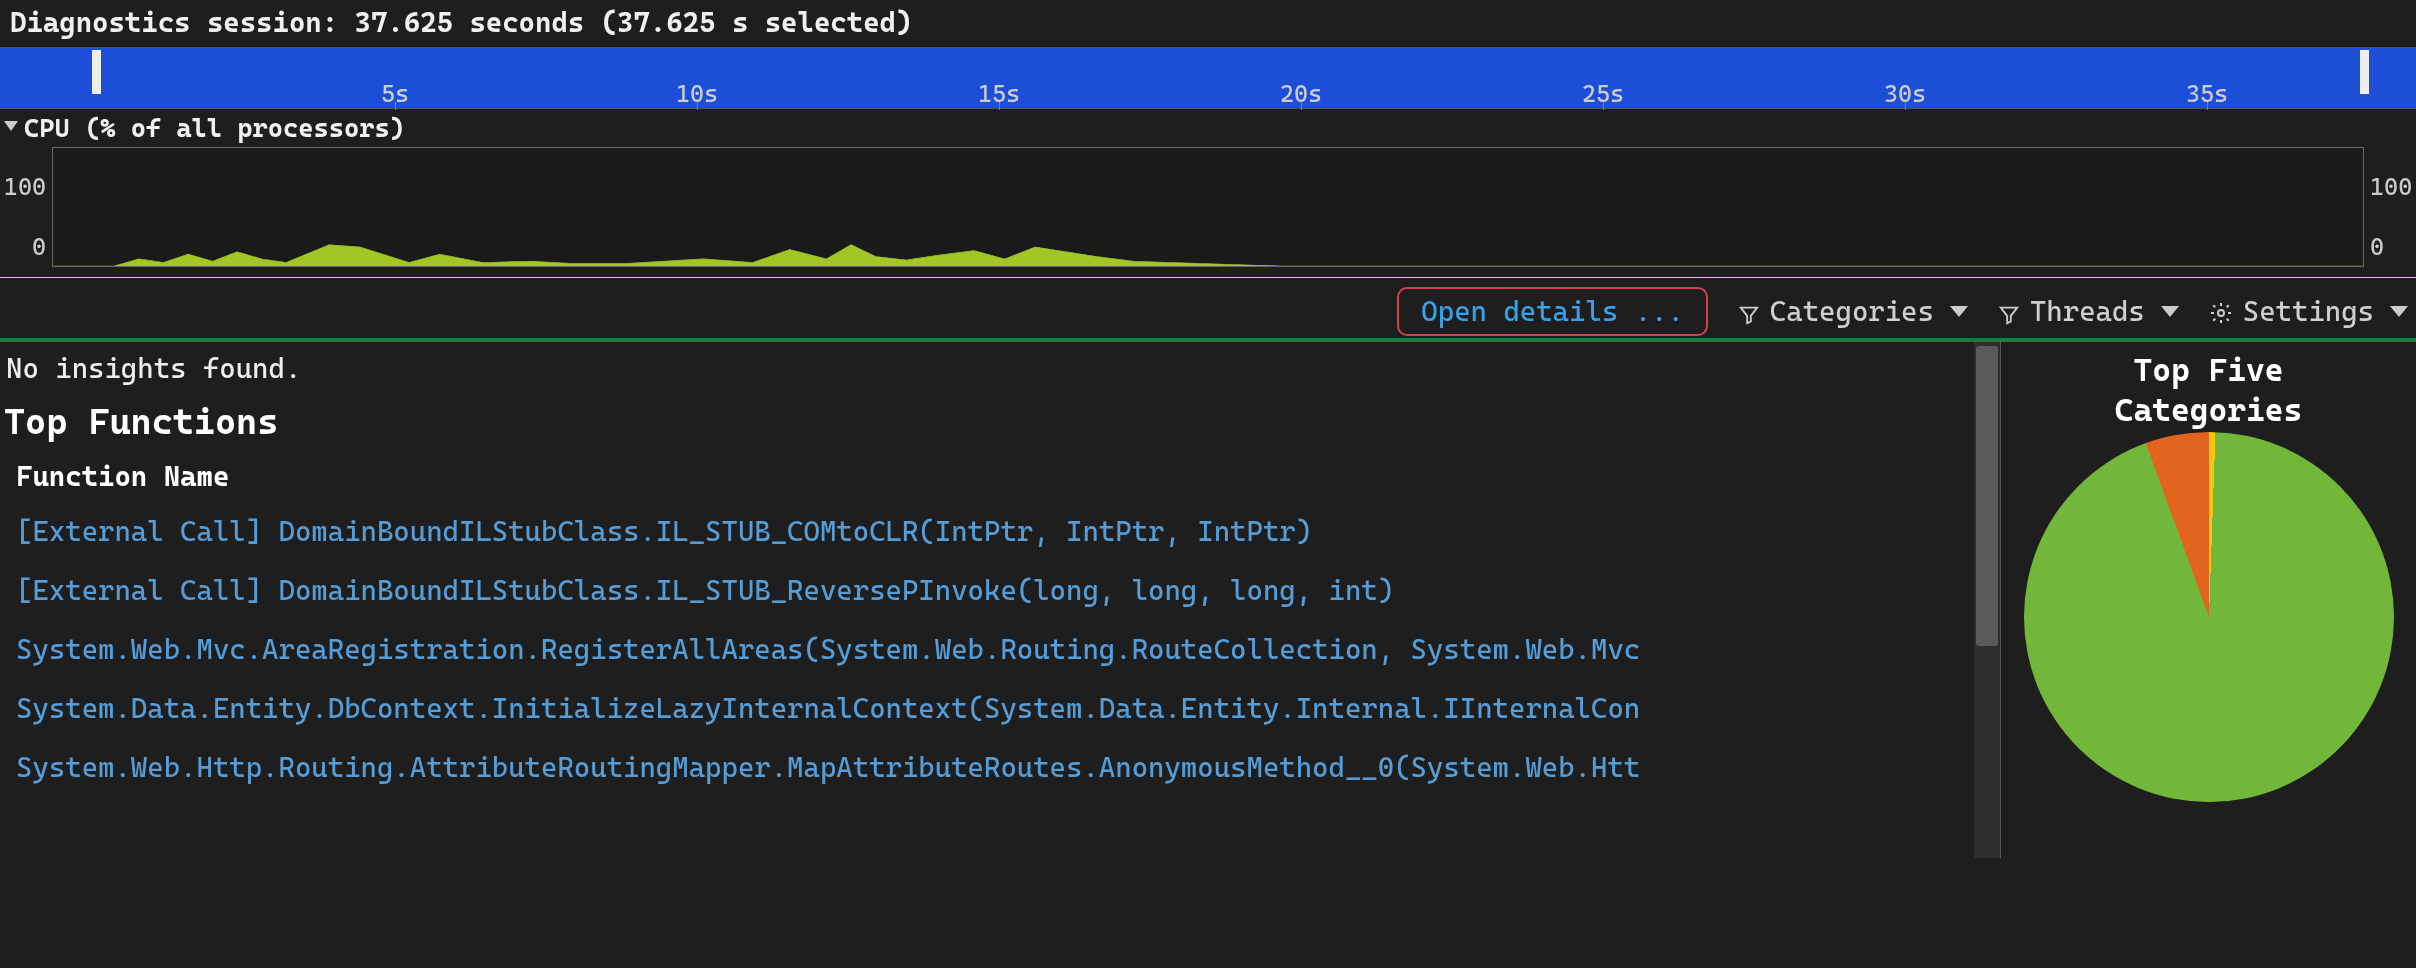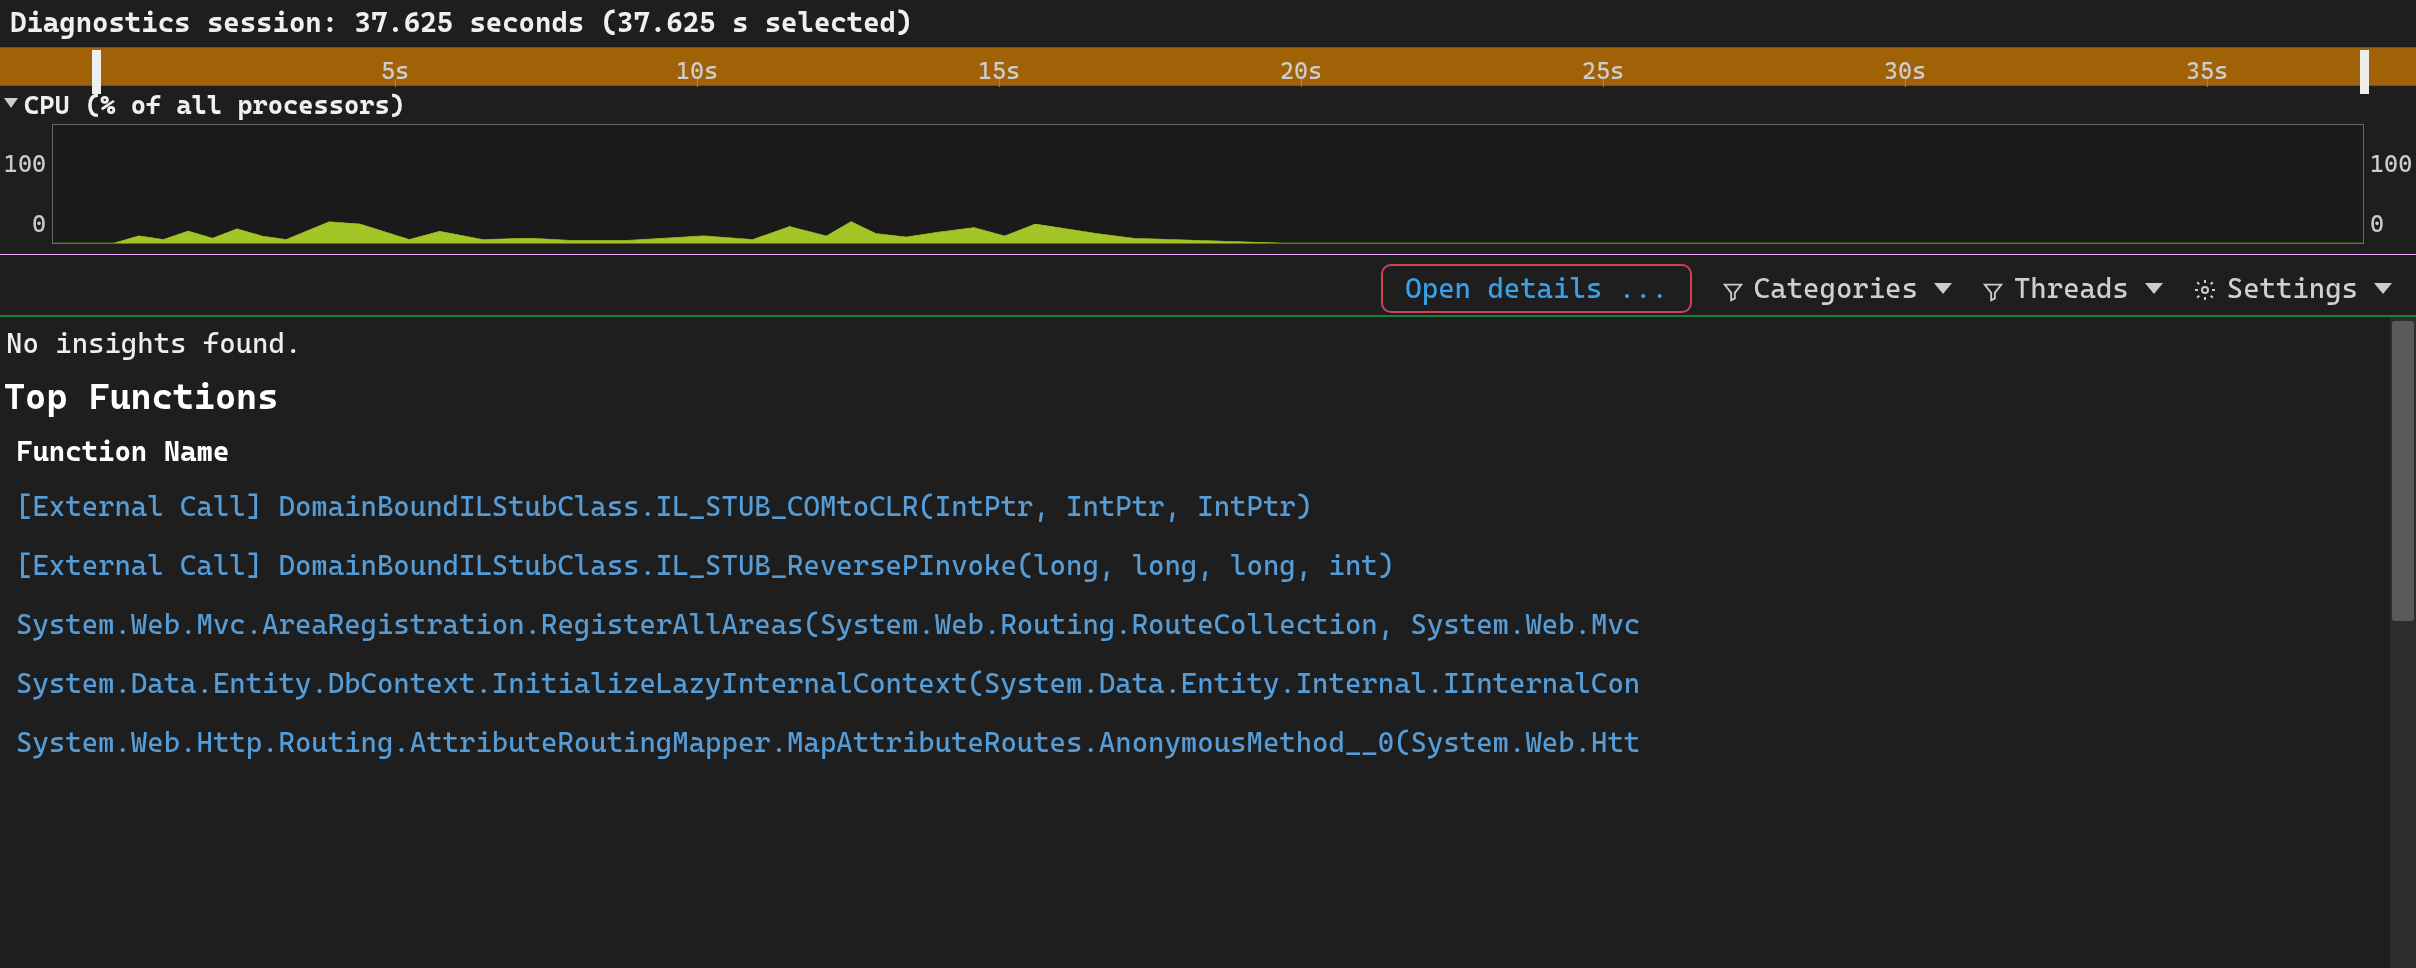--- a/index.html
+++ b/index.html
@@ -13,22 +13,22 @@
   }
   .session-title {
     font-size: 28px;
     font-weight: bold;
     color: #f0f0f0;
     padding: 6px 10px 8px 10px;
     border-bottom: 1px solid #555;
   }
   .ruler {
     position: relative;
-    height: 37px;
-    background: #a16207;
+    height: 60px;
+    background: #1d4ed8;
   }
   .ruler-tick {
     position: absolute;
     bottom: 0;
     font-size: 24px;
     color: #ccc;
     transform: translateX(-50%);
     text-align: center;
   }
   .ruler-tick::after {
@@ -89,21 +89,21 @@
     position: relative;
     border: 1px solid #666;
     background: #1a1a1a;
   }
   .graph svg { position: absolute; inset: 0; width: 100%; height: 100%; }
   .toolbar {
     display: flex;
     align-items: center;
     justify-content: flex-end;
     gap: 30px;
-    padding: 10px 24px 4px 10px;
+    padding: 10px 8px 4px 10px;
     height: 60px;
   }
   .toolbar .link-btn {
     color: #3aa0e8;
     font-size: 28px;
     border: 2px solid #d53f55;
     border-radius: 10px;
     padding: 6px 22px;
     cursor: pointer;
   }
@@ -126,22 +126,21 @@
     border-right: 9px solid transparent;
     border-top: 11px solid #ccc;
     margin-left: 6px;
   }
   .gear { width: 24px; height: 24px; }
   .gear svg { width:100%; height:100%; }
 
   .bottom-split {
     display: flex;
     height: 520px;
-    border-top: 2px solid #15803d;
-    flex-direction: column;
+    border-top: 4px solid #15803d;
   }
   .left-pane {
     flex: 0 0 2000px;
     position: relative;
     overflow: hidden;
   }
   .left-inner { padding: 6px 10px 0 4px; }
   .no-insights {
     font-size: 28px;
     color: #eee;

